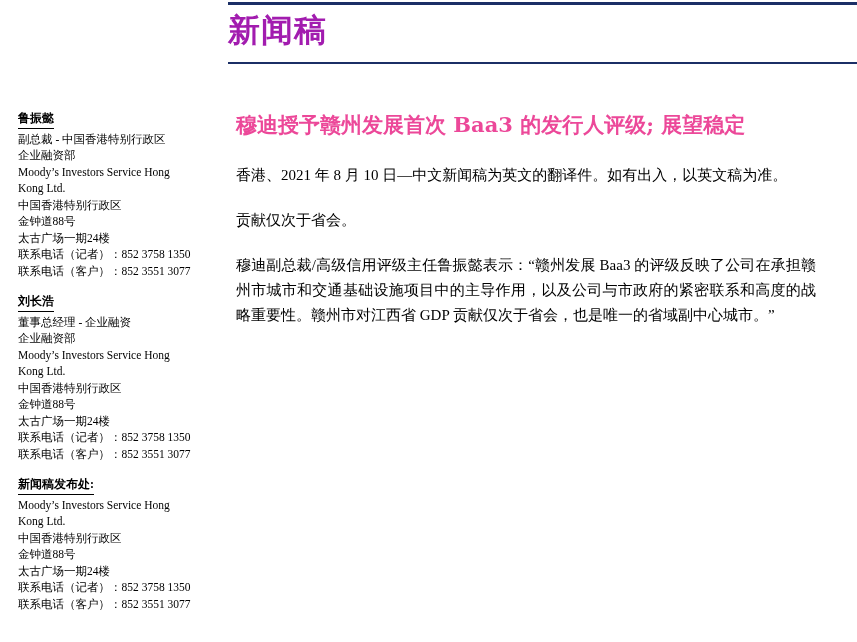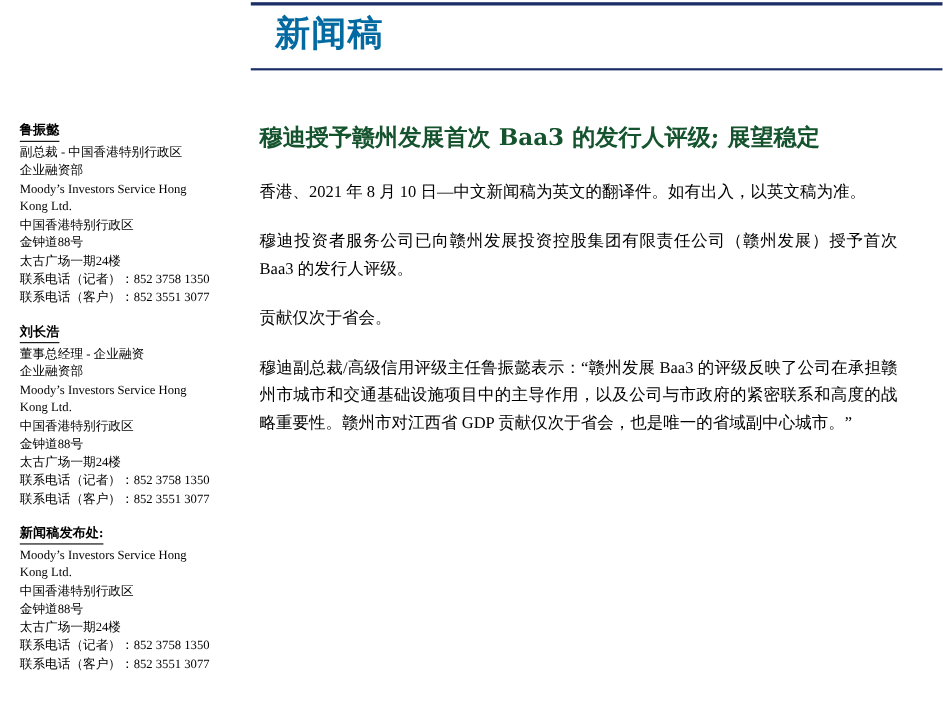--- a/index.html
+++ b/index.html
@@ -36,24 +36,23 @@
     height: 3px;
     background: #1b2f66;
   }
   .header-title {
     position: absolute;
     left: 228px;
     top: 8px;
     font-family: "DejaVu Serif", "Liberation Serif", serif;
     font-size: 32px;
     font-weight: bold;
-    color: #0369a1;
+    color: #a21caf;
     letter-spacing: 1px;
     line-height: 44px;
-    margin-left: 22px;
   }
   .header-bottom-rule {
     position: absolute;
     left: 228px;
     top: 62px;
     width: 629px;
     height: 2px;
     background: #1b2f66;
   }
 
@@ -96,21 +95,21 @@
     left: 236px;
     top: 108px;
     width: 580px;
   }
   .doc-title {
     font-family: "DejaVu Serif", "Liberation Serif", serif;
     font-size: 21px;
     font-weight: bold;
     line-height: 33px;
     margin: 0 0 22px 0;
-    color: #14532d;
+    color: #ec4899;
   }
   .para {
     font-size: 15px;
     line-height: 25px;
     margin: 0 0 20px 0;
     text-align: justify;
   }
 </style>
 </head>
 <body>
@@ -160,18 +159,17 @@
       <div class="contact-line">太古广场一期24楼</div>
       <div class="contact-line">联系电话（记者）：852 3758 1350</div>
       <div class="contact-line">联系电话（客户）：852 3551 3077</div>
     </div>
 
   </div>
 
   <div class="main">
     <h1 class="doc-title">穆迪授予赣州发展首次 Baa3 的发行人评级; 展望稳定</h1>
     <p class="para">香港、2021 年 8 月 10 日—中文新闻稿为英文的翻译件。如有出入，以英文稿为准。</p>
-    <p class="para">穆迪投资者服务公司已向赣州发展投资控股集团有限责任公司（赣州发展）授予首次 Baa3 的发行人评级。</p>
     <p class="para">贡献仅次于省会。</p>
     <p class="para">穆迪副总裁/高级信用评级主任鲁振懿表示：“赣州发展 Baa3 的评级反映了公司在承担赣州市城市和交通基础设施项目中的主导作用，以及公司与市政府的紧密联系和高度的战略重要性。赣州市对江西省 GDP 贡献仅次于省会，也是唯一的省域副中心城市。”</p>
   </div>
 
 </div>
 
 </body></html>

